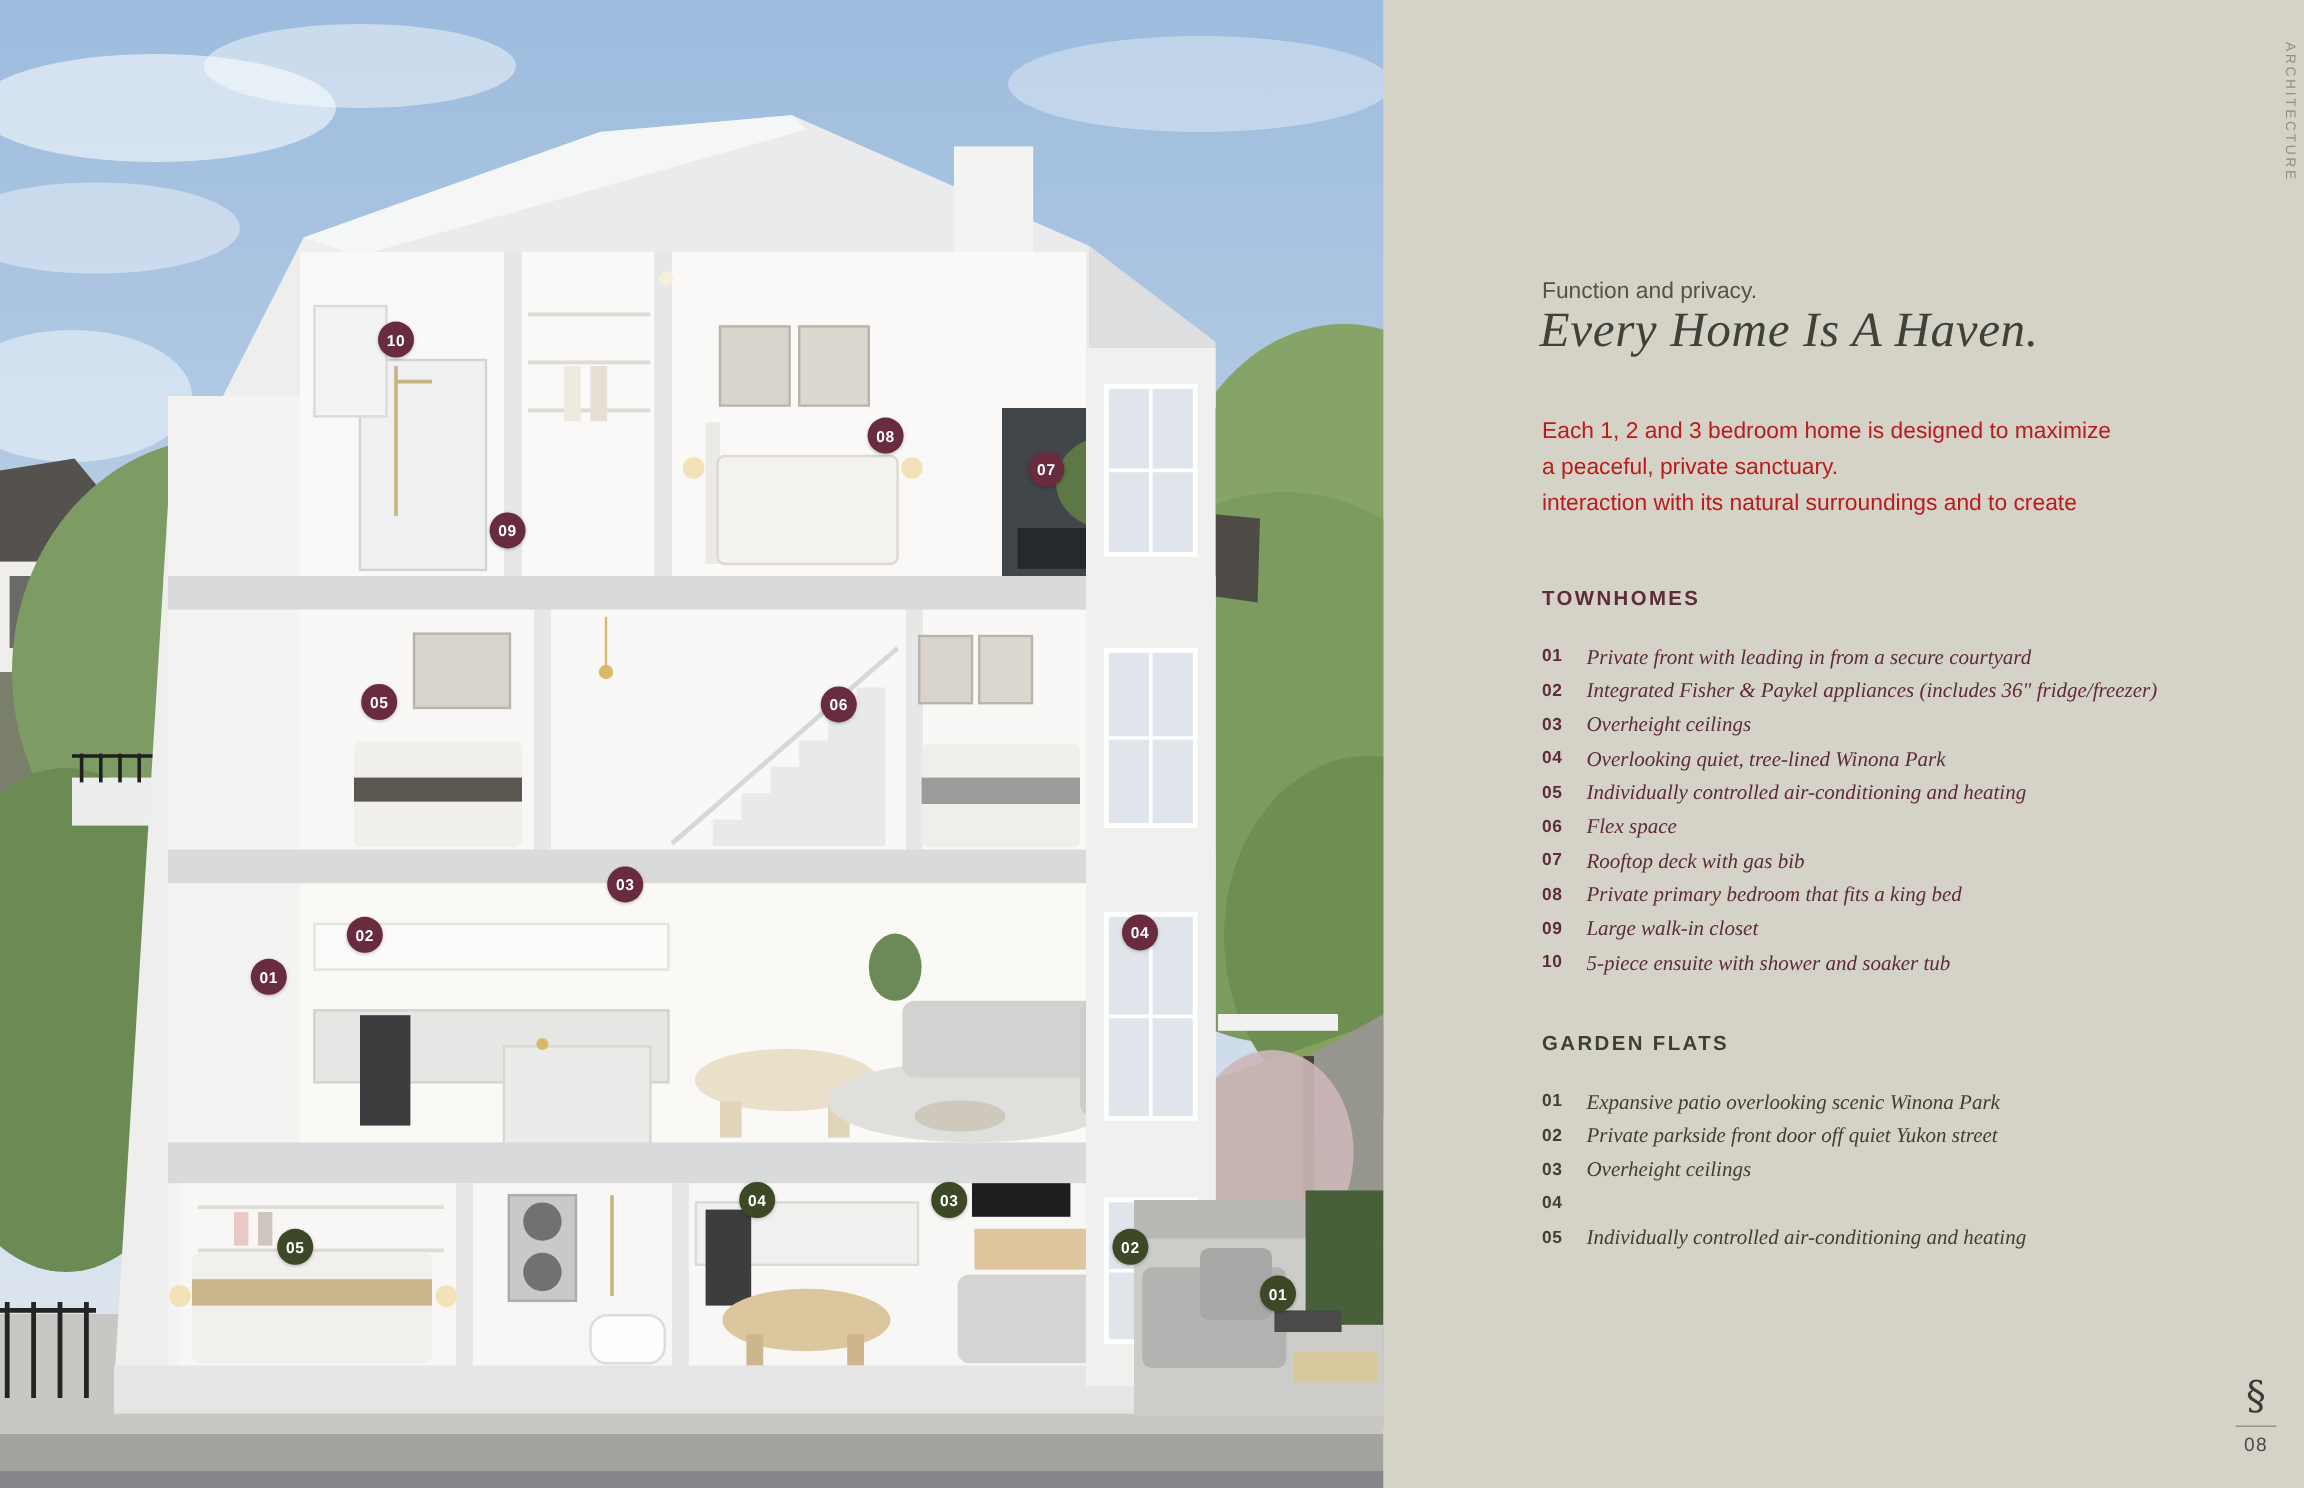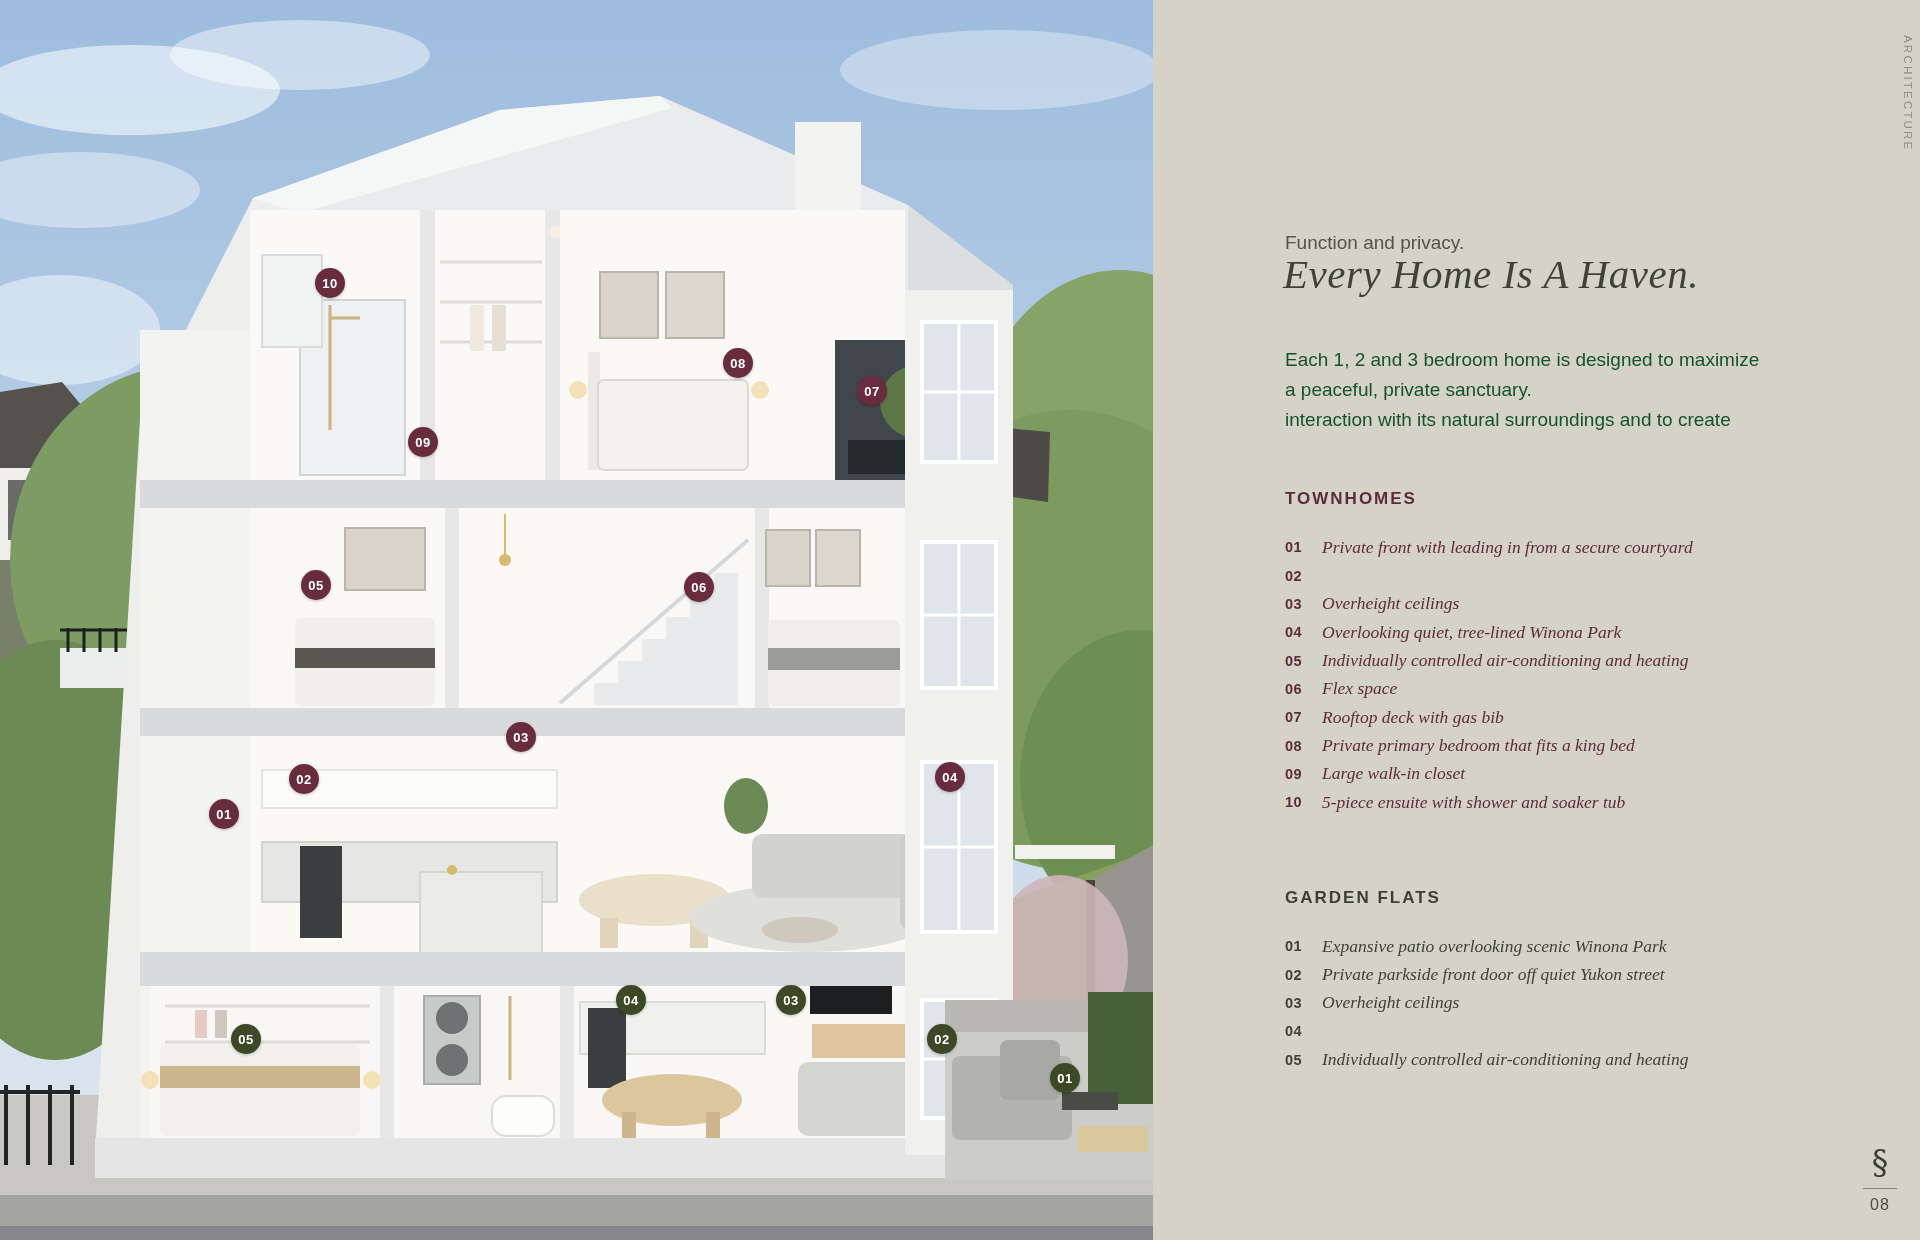--- a/index.html
+++ b/index.html
@@ -15,25 +15,25 @@
          color:#fff;font-size:13px;font-weight:600;letter-spacing:.5px;
          box-shadow:0 1px 3px rgba(0,0,0,.25);}
   .badge.maroon{background:#682c3e;}
   .badge.olive{background:#3c4826;}
 
   
   #panel{position:absolute;left:1153px;top:0;width:767px;height:1240px;background:#d5d2c8;}
   .eyebrow{position:absolute;left:132px;top:232px;font-size:19px;color:#545349;}
   .title{position:absolute;left:130px;top:250px;font-family:"Liberation Serif",serif;
          font-style:italic;font-size:41px;color:#3e4237;letter-spacing:.5px;}
-  .intro{position:absolute;left:132px;top:345px;font-size:19px;line-height:30px;color:#14532d;}
+  .intro{position:absolute;left:132px;top:345px;font-size:19px;line-height:30px;color:#b91c1c;}
 
   .section{position:absolute;left:132px;}
   #section-townhomes{top:489px;}
-  #section-garden{top:860px;margin-top:28px;}
+  #section-garden{top:860px;}
   .section-heading{font-size:17px;font-weight:600;letter-spacing:2px;line-height:20px;
                    margin:0 0 24px 0;}
   #section-townhomes .section-heading{color:#5d2c3a;}
   #section-garden .section-heading{color:#3d4134;}
   .feature-list{margin:0;padding:0;}
   .li-row{display:flex;align-items:center;height:28.35px;white-space:nowrap;}
   .li-num{width:37px;flex:0 0 37px;font-size:14.5px;font-weight:700;letter-spacing:.5px;}
   .li-text{font-family:"Liberation Serif",serif;font-style:italic;font-size:17.5px;}
   #section-townhomes .li-num,#section-townhomes .li-text{color:#5d2c3a;}
   #section-garden .li-num,#section-garden .li-text{color:#3d4134;}
@@ -291,20 +291,21 @@
 
     <div class="section" id="section-townhomes">
       <h2 class="section-heading">TOWNHOMES</h2>
       <div class="feature-list">
           <div class="li-row">
             <span class="li-num">01</span>
             <span class="li-text">Private front with leading in from a secure courtyard</span>
           </div>
           <div class="li-row">
             <span class="li-num">02</span>
+            <span class="li-text">Integrated Fisher &amp; Paykel appliances (includes 36" fridge/freezer)</span>
           </div>
           <div class="li-row">
             <span class="li-num">03</span>
             <span class="li-text">Overheight ceilings</span>
           </div>
           <div class="li-row">
             <span class="li-num">04</span>
             <span class="li-text">Overlooking quiet, tree-lined Winona Park</span>
           </div>
           <div class="li-row">

